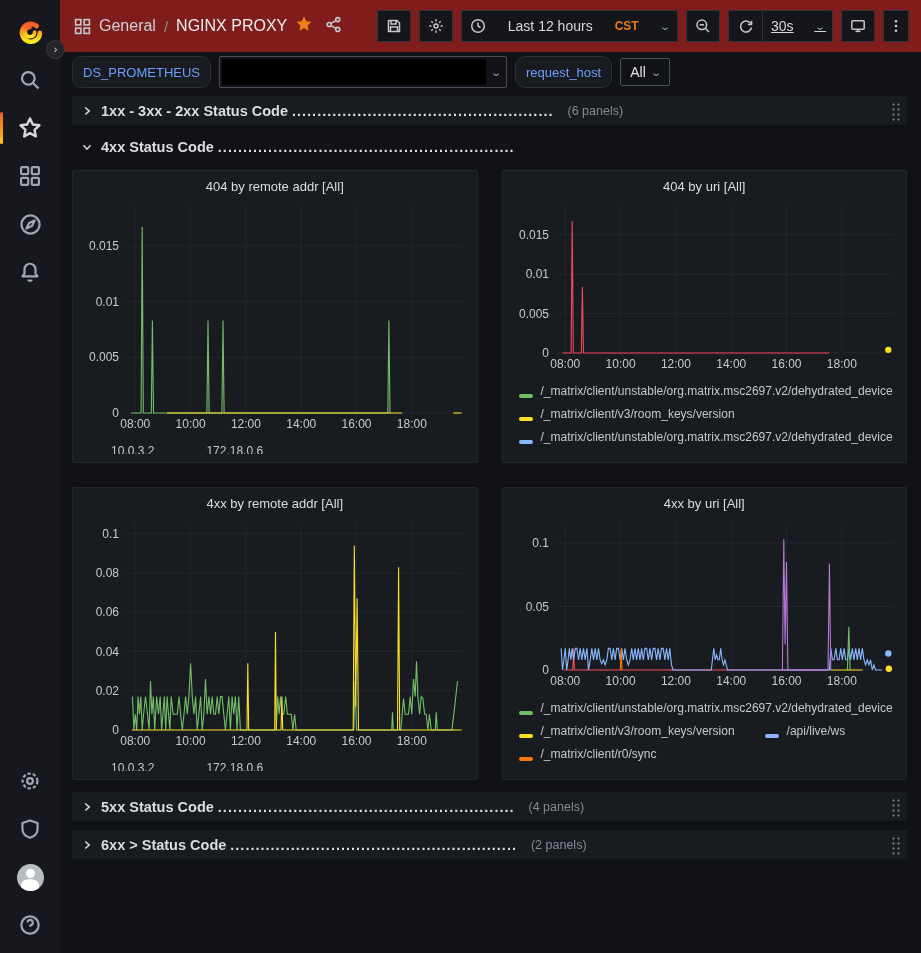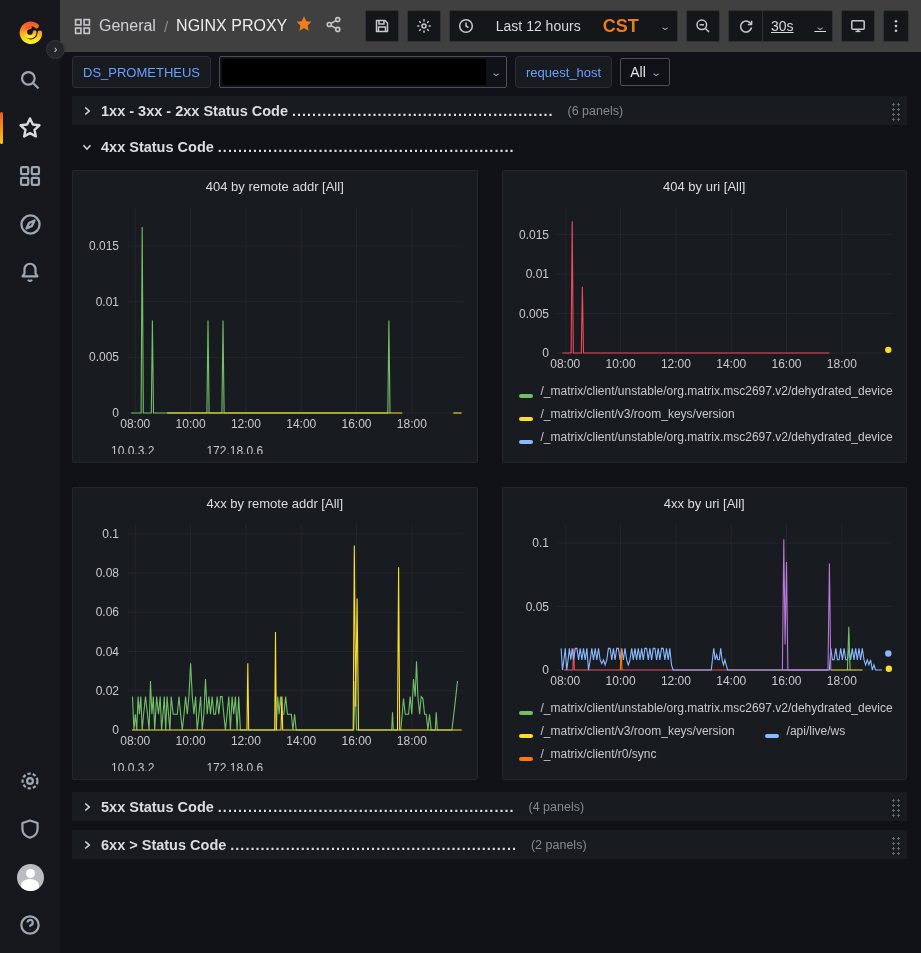--- a/index.html
+++ b/index.html
@@ -20,45 +20,45 @@
     background:#24262c; border:1px solid #35373d; color:#d8d9da; font-size:11px; line-height:16px;
     text-align:center; cursor:pointer; z-index:5; }
   .avatar { width:27px; height:27px; border-radius:50%; background:#b9bdc2; position:relative; overflow:hidden; }
   .avatar::before { content:""; position:absolute; left:9px; top:5px; width:9px; height:9px;
     border-radius:50%; background:#fff; }
   .avatar::after { content:""; position:absolute; left:4.5px; top:15px; width:18px; height:12px;
     border-radius:50% 50% 0 0; background:#fff; }
 
   
   .main { flex:1; display:flex; flex-direction:column; min-width:0; }
-  .navbar { height:52px; background:#404040; display:flex; align-items:center; padding:0 12px 0 14px; }
+  .navbar { height:52px; background:#7f1d1d; display:flex; align-items:center; padding:0 12px 0 14px; }
   .crumb { display:flex; align-items:center; gap:8px; }
   .crumb svg { stroke:#c7c8cc; fill:none; stroke-width:1.5; }
   .crumb-section { font-size:16px; color:#d0d1d6; cursor:pointer; }
   .crumb-sep { color:#8a8f98; font-size:15px; }
   .crumb-title { font-size:16px; color:#eceded; font-weight:500; cursor:pointer; }
   .star-icon svg { fill:#ef8118; stroke:none; }
   .share-icon { margin-left:4px; }
   .nav-right { margin-left:auto; display:flex; align-items:center; gap:8px; }
   .tb-btn { height:32px; min-width:34px; background:#141619; border:1px solid #303338;
     border-radius:2px; display:flex; align-items:center; justify-content:center; gap:22px;
     padding:0 8px; cursor:pointer; color:#d8d9da; }
   .tb-btn svg { stroke:#c7c8cc; fill:none; stroke-width:1.5; }
   .tb-group { display:flex; }
   .tb-group .tb-btn:first-child { border-radius:2px 0 0 2px; border-right:none; }
   .tb-group .tb-btn:last-child { border-radius:0 2px 2px 0;text-decoration:underline; }
   .time-label { font-size:14px; color:#d8d9da; }
-  .tz-label { font-size:18px; font-weight:700; color:#eb7b18; }
+  .tz-label { font-size:12px; font-weight:700; color:#eb7b18; }
   .interval-label { font-size:14px; color:#d8d9da; }
   .caret { font-size:10px; color:#9fa7b3; transform:scaleX(1.4); }
 
   
   .submenu { height:40px; display:flex; align-items:center; gap:8px; padding:0 12px; background:#111217; }
   .var-label { height:32px; display:flex; align-items:center; padding:0 10px; background:#181b1f;
-    border:1px solid #2c2f35; border-radius:4px; color:#6e9fff; font-size:13px; font-weight:500; cursor:pointer; }
+    border:1px solid #2c2f35; border-radius:10px; color:#6e9fff; font-size:13px; font-weight:500; cursor:pointer; }
   .var-select { height:32px; width:288px; background:#111217; border:1px solid #4c4f55; border-radius:2px;
     display:flex; align-items:center; padding:2px 6px 2px 2px; cursor:pointer; }
   .redacted { flex:1; height:26px; background:#000; border-radius:1px; }
   .var-select .caret { margin-left:6px; }
   .var-all { height:28px; background:#111217; border:1px solid #4c4f55; border-radius:2px;
     display:flex; align-items:center; gap:6px; padding:0 9px; font-size:14px; color:#e3e4e6; cursor:pointer; }
 
   
   .dashboard { flex:1; padding:4px 14px 8px 12px; overflow:hidden; }
   .row-bar { height:29px; background:#181b1f; display:flex; align-items:center; padding:0 6px 0 8px;

